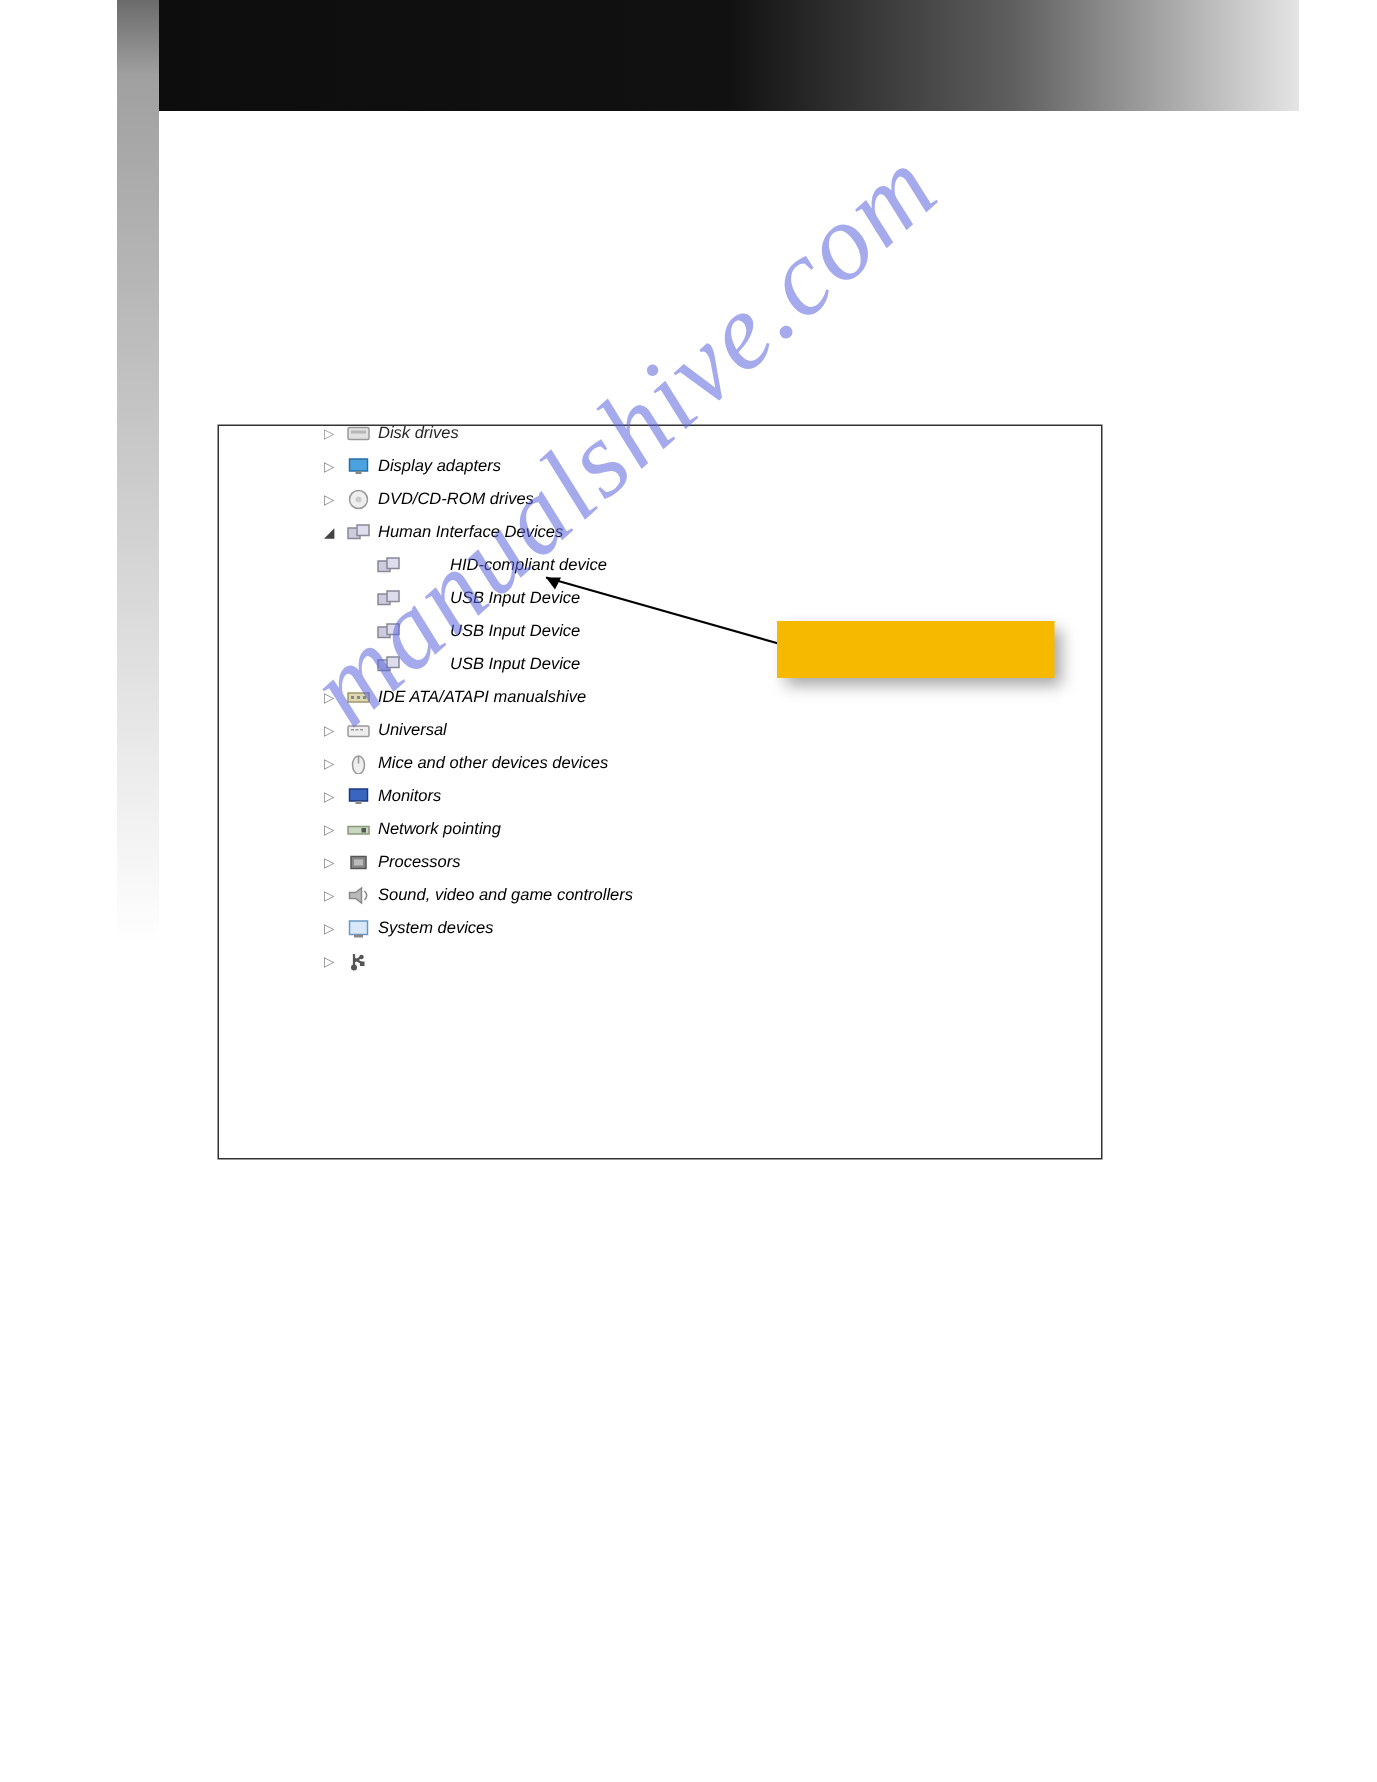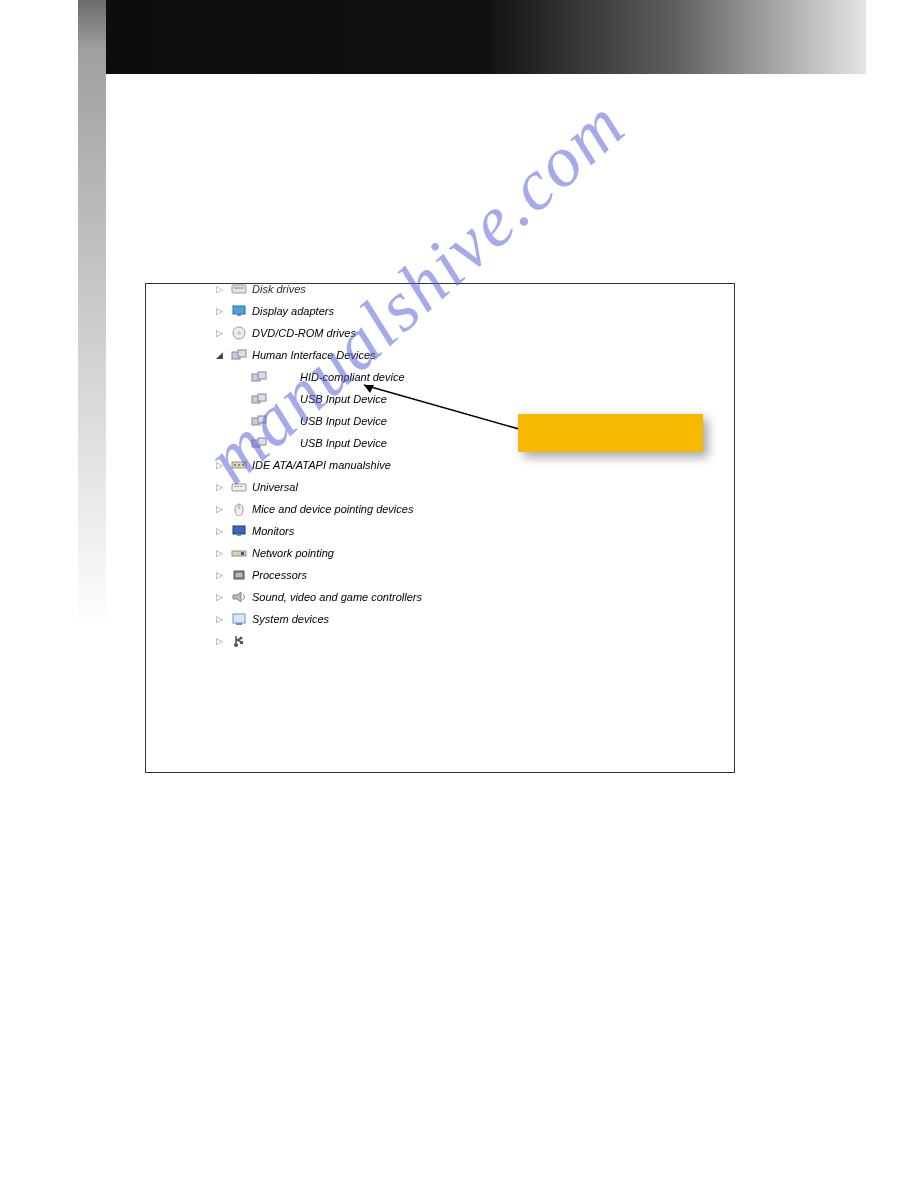--- a/index.html
+++ b/index.html
@@ -148,21 +148,21 @@
       </div>
 
       <div class="row">
         <span class="arrow">▷</span>
         <span class="ico">
             <svg width="16" height="14">
               <ellipse cx="8" cy="8" rx="4" ry="6" fill="#eee" stroke="#999"></ellipse>
               <line x1="8" y1="2" x2="8" y2="7" stroke="#999"></line>
             </svg>
           </span>
-        <span class="lbl">Mice and device pointing devices</span>
+        <span class="lbl">Mice and other devices devices</span>
       </div>
 
       <div class="row">
         <span class="arrow">▷</span>
         <span class="ico">
             <svg width="16" height="14">
               <rect x="2" y="2" width="12" height="8" fill="#3a66c0" stroke="#1a3a80"></rect>
               <rect x="6" y="10" width="4" height="2" fill="#888"></rect>
             </svg>
           </span>

